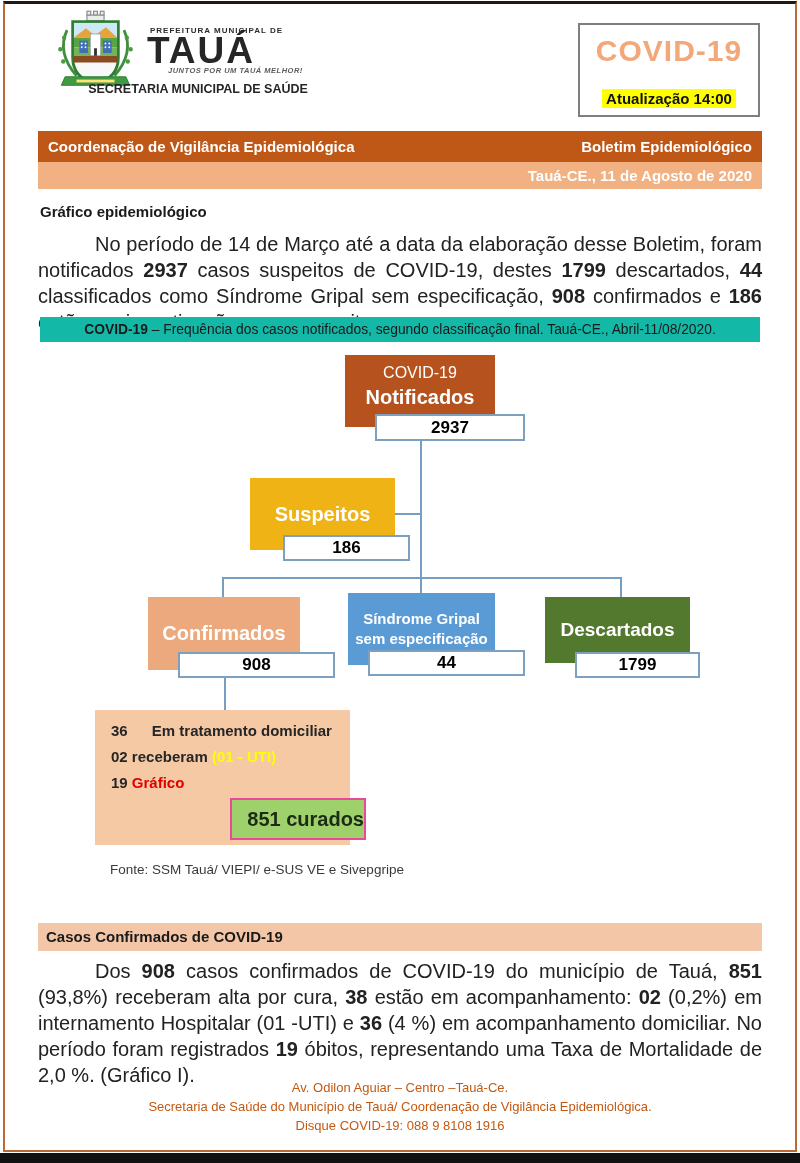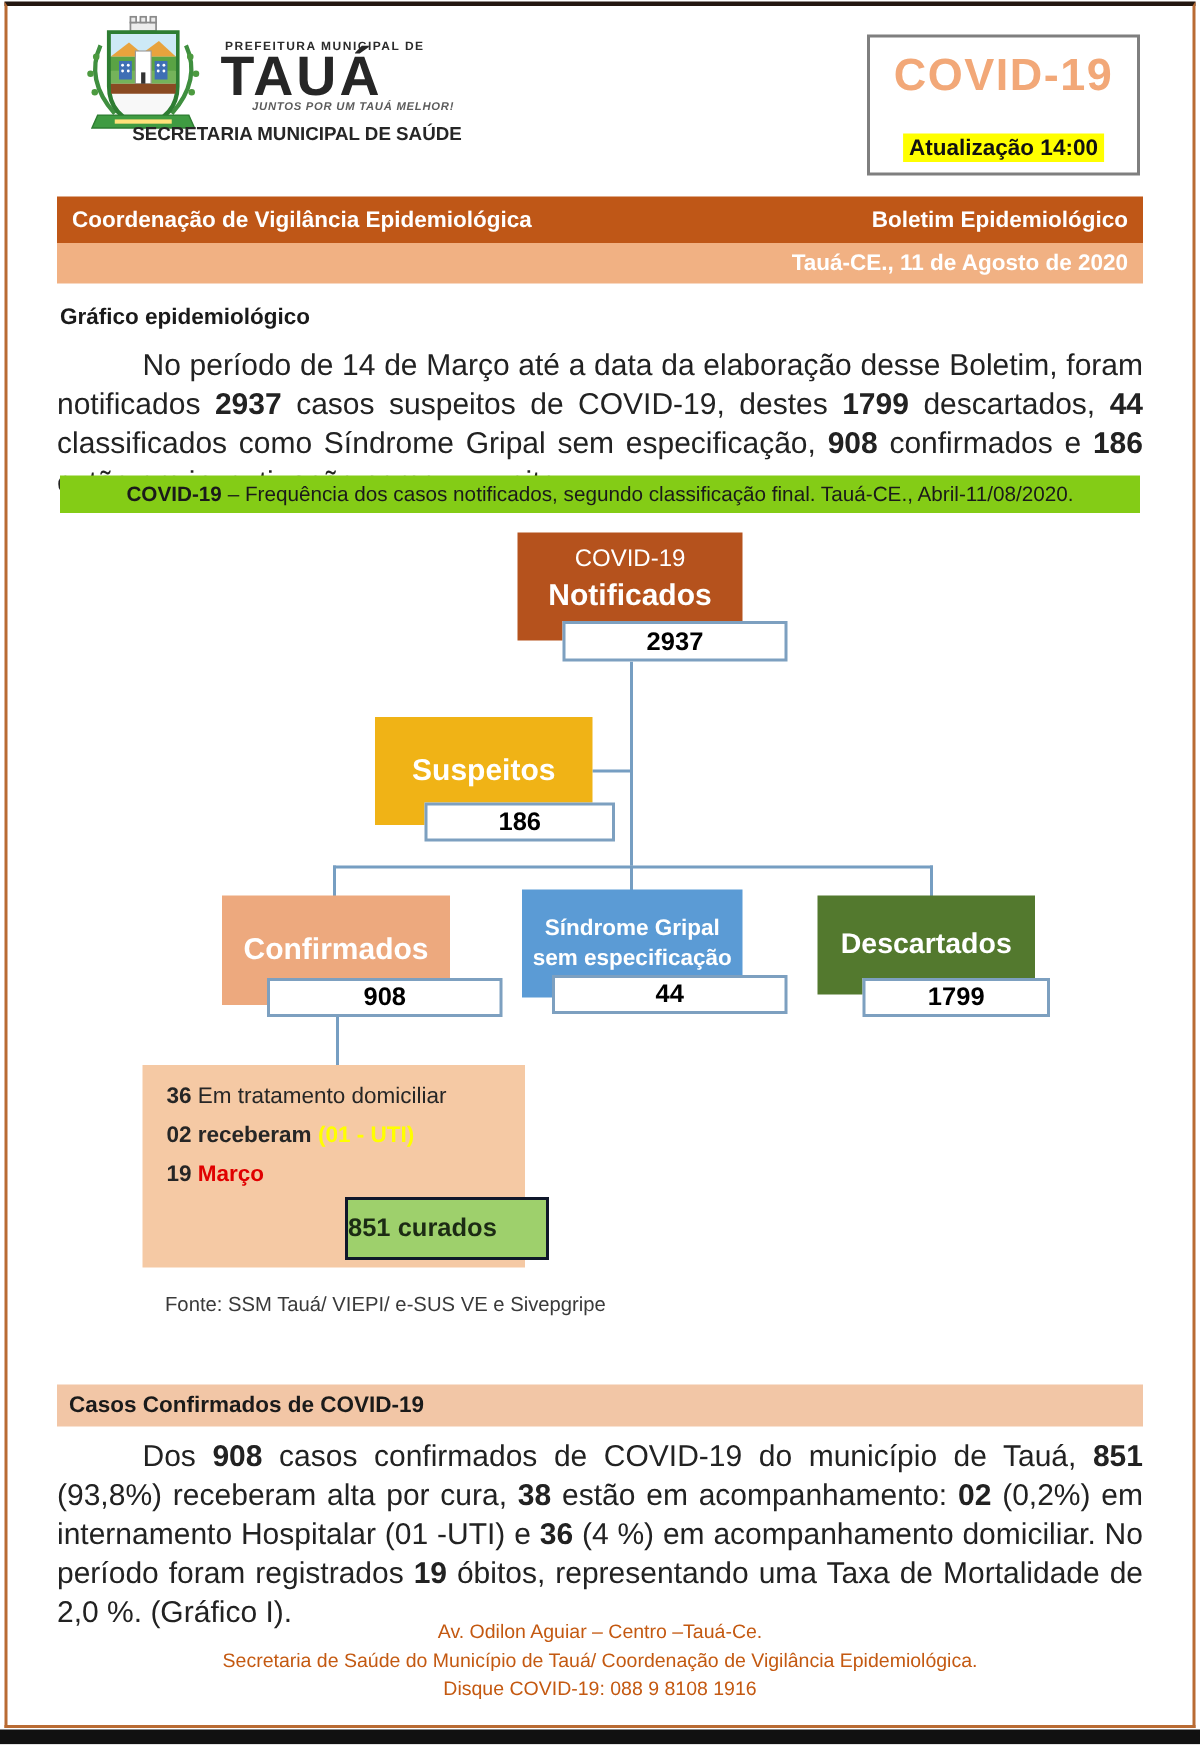--- a/index.html
+++ b/index.html
@@ -25,21 +25,21 @@
         display:flex;justify-content:space-between;align-items:center;padding:0 10px;box-sizing:border-box;
         font-size:15px;font-weight:bold;}
   .bar2{position:absolute;left:38px;top:162px;width:724px;height:27px;background:#f1b183;color:#fff;
         text-align:right;line-height:27px;padding-right:10px;box-sizing:border-box;font-size:15px;font-weight:bold;}
 
   
   .h-scenario{position:absolute;left:40px;top:203px;font-size:15px;font-weight:bold;color:#1a1a1a;}
   .para{position:absolute;left:38px;width:724px;font-size:20px;line-height:26px;text-align:justify;color:#222;}
   .para1{top:231px;}
   .para .indent{display:inline-block;width:57px;}
-  .caption-bar{position:absolute;left:40px;top:317px;width:720px;height:25px;background:#84cc16;
+  .caption-bar{position:absolute;left:40px;top:317px;width:720px;height:25px;background:#14b8a6;
                text-align:center;line-height:25px;font-size:13.8px;color:#1a1a1a;}
 
   
   .line{position:absolute;background:#769ec2;z-index:1;}
   .nbox{position:absolute;color:#fff;text-align:center;z-index:2;}
   .vbox{position:absolute;background:#fff;border:2px solid #7da0c0;box-sizing:border-box;z-index:3;
         text-align:center;font-weight:bold;font-size:17px;color:#000;}
   .box-notif{left:345px;top:355px;width:150px;height:72px;background:#b5521d;}
   .box-notif .l1{font-size:16px;margin-top:9px;}
   .box-notif .l2{font-size:20px;font-weight:bold;margin-top:4px;}
@@ -50,22 +50,22 @@
   .box-desc{left:545px;top:597px;width:145px;height:66px;background:#53792e;line-height:66px;font-size:19px;font-weight:bold;}
   .v-notif{left:375px;top:414px;width:150px;height:27px;line-height:23px;}
   .v-susp{left:283px;top:535px;width:127px;height:26px;line-height:22px;}
   .v-conf{left:178px;top:652px;width:157px;height:26px;line-height:22px;}
   .v-sind{left:368px;top:650px;width:157px;height:26px;line-height:22px;}
   .v-desc{left:575px;top:652px;width:125px;height:26px;line-height:22px;}
 
   .detail-box{position:absolute;left:95px;top:710px;width:255px;height:135px;background:#f5c9a4;z-index:2;
               padding:12px 0 0 16px;box-sizing:border-box;}
   .detail-box p{margin:0 0 9px 0;font-size:15px;font-weight:bold;color:#262626;}
-  .curados{position:absolute;left:230px;top:798px;width:136px;height:42px;background:#9ed06c;border:2px solid #0f172a;
-           box-sizing:border-box;z-index:4;text-align:left;line-height:38px;font-size:17px;font-weight:bold;color:#1c2b14;}
+  .curados{position:absolute;left:230px;top:798px;width:136px;height:42px;background:#9ed06c;border:2px solid #ec4899;
+           box-sizing:border-box;z-index:4;text-align:right;line-height:38px;font-size:20px;font-weight:bold;color:#1c2b14;}
   .fonte{position:absolute;left:110px;top:862px;font-size:13.5px;color:#3a3a3a;}
 
   .section-bar{position:absolute;left:38px;top:923px;width:724px;height:28px;background:#f2c6a6;
                line-height:28px;padding-left:8px;box-sizing:border-box;font-size:15px;font-weight:bold;color:#1a1a1a;}
   .para2{top:958px;}
 
   .footer{position:absolute;left:0;top:1078px;width:100%;text-align:center;font-size:13px;line-height:19px;color:#c45911;}
 </style>
 </head>
 <body>
@@ -161,23 +161,23 @@
   <div class="nbox box-sind">
     <div>Síndrome Gripal</div>
     <div>sem especificação</div>
   </div>
   <div class="vbox v-sind">44</div>
 
   <div class="nbox box-desc">Descartados</div>
   <div class="vbox v-desc">1799</div>
 
   <div class="detail-box">
-    <p><span style="font-weight: bold;">36</span><span style="font-weight: normal;">  Em tratamento domiciliar</span></p>
+    <p><span style="font-weight: bold;">36</span><span style="font-weight: bold; margin-left: 20px;">  Em tratamento domiciliar</span></p>
     <p><span style="font-weight: bold;">02</span><span style="font-weight: bold;">  receberam </span><span style="font-weight: bold; color: rgb(255, 255, 0);">(01 - UTI)</span></p>
-    <p><span style="font-weight: bold;">19 </span><span style="font-weight: bold; color: rgb(224, 0, 0);">Março</span></p>
+    <p><span style="font-weight: bold;">19 </span><span style="font-weight: bold; color: rgb(224, 0, 0);">Gráfico</span></p>
   </div>
   <div class="curados">851 curados</div>
 
   <div class="fonte">Fonte: SSM Tauá/ VIEPI/ e-SUS VE e Sivepgripe</div>
 
   <div class="section-bar">Casos Confirmados de COVID-19</div>
   <div class="para para2"><span class="indent"></span><span><span>Dos </span><span style="font-weight: bold;">908</span><span> casos confirmados de COVID-19 do município de Tauá, </span><span style="font-weight: bold;">851</span><span> (93,8%) receberam alta por cura, </span><span style="font-weight: bold;">38</span><span> estão em acompanhamento: </span><span style="font-weight: bold;">02</span><span> (0,2%) em internamento Hospitalar (01 -UTI) e </span><span style="font-weight: bold;">36</span><span> (4 %) em acompanhamento domiciliar. No período foram registrados </span><span style="font-weight: bold;">19</span><span> óbitos, representando uma Taxa de Mortalidade de 2,0 %.  (Gráfico I).</span></span></div>
 
   <div class="footer">
     <div>Av. Odilon Aguiar – Centro –Tauá-Ce.</div>

